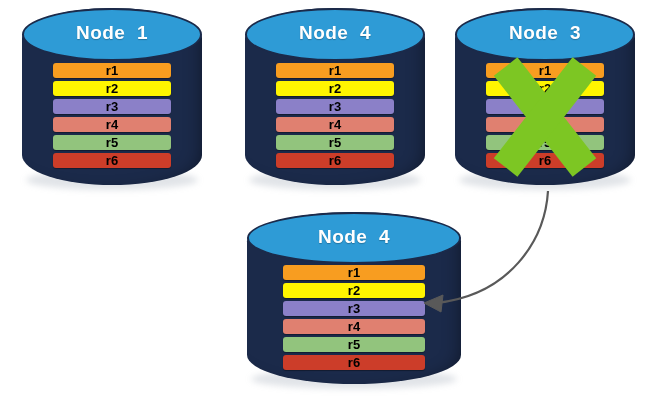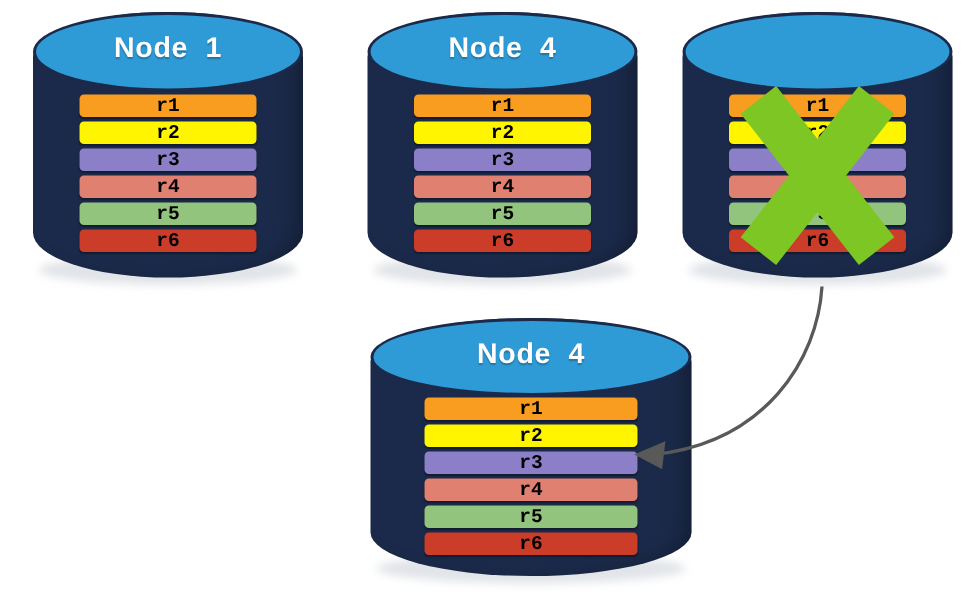--- a/index.html
+++ b/index.html
@@ -75,21 +75,20 @@
   }
   .row {
     height: 15px;
     border-radius: 3px;
     text-align: center;
     font-size: 13px;
     font-weight: bold;
     color: #000000;
     line-height: 15px;
     box-shadow: 0 1px 1px rgba(0,0,0,0.35);
-    font-family: Liberation Mono, monospace;
   }
 
   
   .x-mark {
     position: absolute;
     pointer-events: none;
   }
   .x-arm {
     position: absolute;
     left: 50%;
@@ -143,20 +142,21 @@
       <div class="row" style="background:#e08070;">r4</div>
       <div class="row" style="background:#92c47d;">r5</div>
       <div class="row" style="background:#cc3d29;">r6</div>
     </div>
   </div>
 
   <div class="node" style="left:455px; top:8px; width:180px; height:177px;">
     <div class="node-shadow"></div>
     <div class="node-body"></div>
     <div class="node-top"></div>
+    <div class="node-title">Node  3</div>
     <div class="rows">
       <div class="row" style="background:#f89d20;">r1</div>
       <div class="row" style="background:#fff500;">r2</div>
       <div class="row" style="background:#8b80c8;">r3</div>
       <div class="row" style="background:#e08070;">r4</div>
       <div class="row" style="background:#92c47d;">r5</div>
       <div class="row" style="background:#cc3d29;">r6</div>
     </div>
   </div>
 

